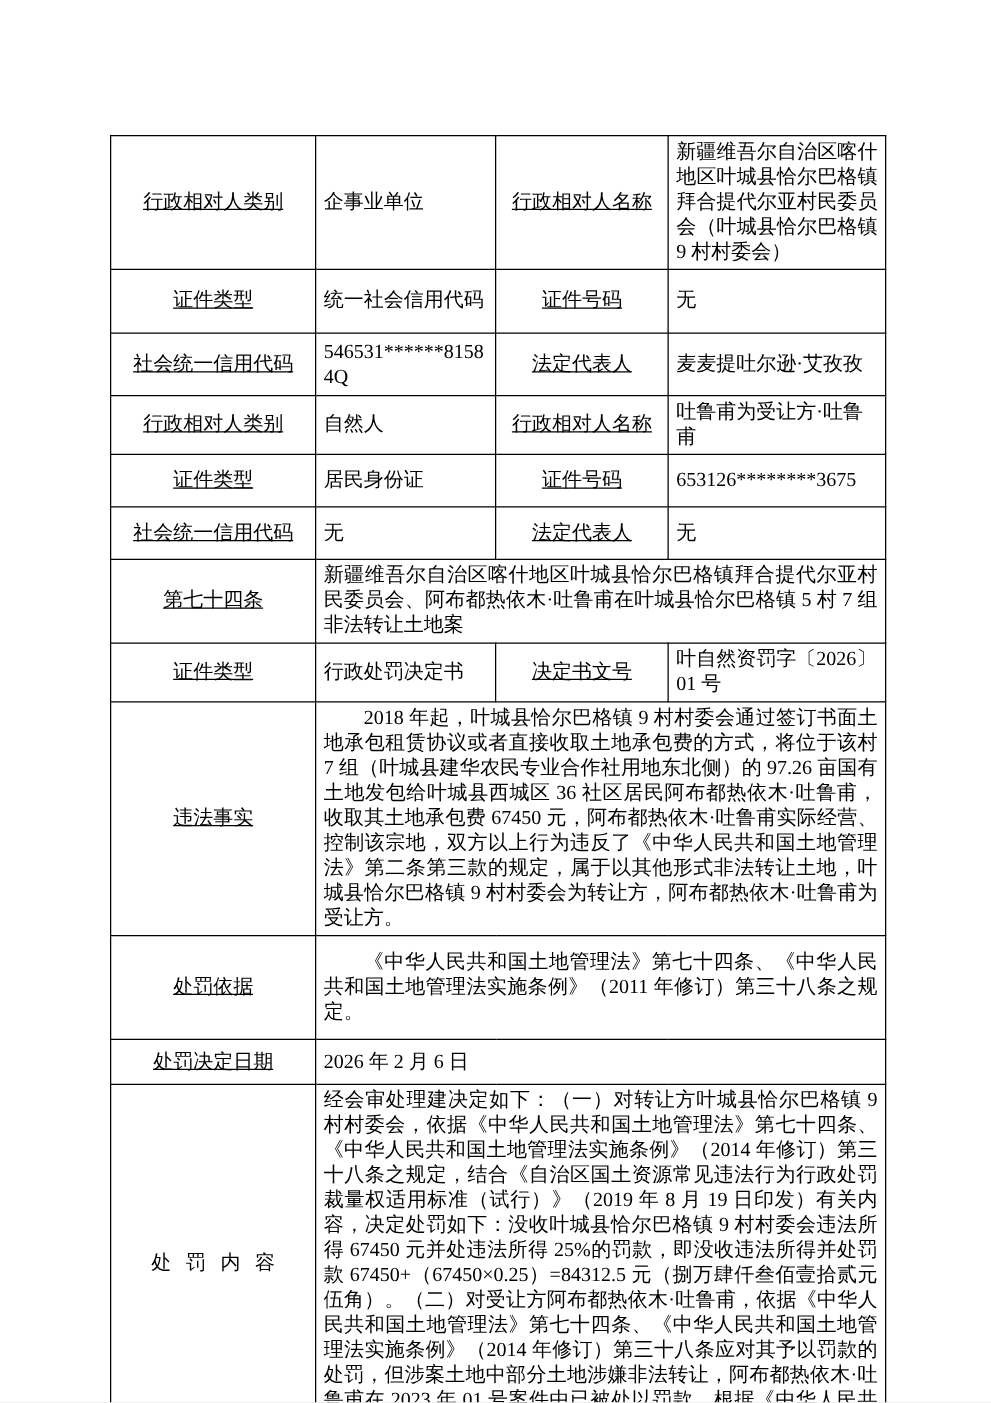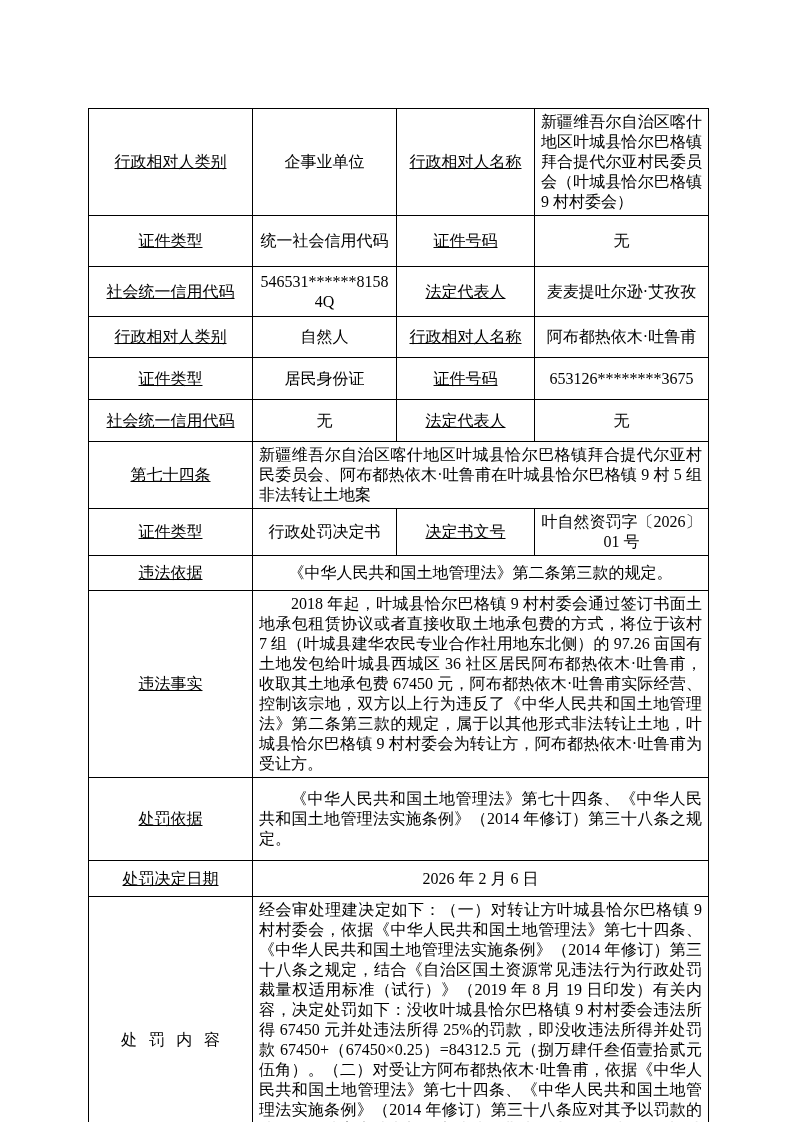--- a/index.html
+++ b/index.html
@@ -21,21 +21,21 @@
   }
   table.penalty td {
     border:1px solid #000000;
     font-size:16px;
     line-height:20px;
     vertical-align:middle;
     padding:3px 6px;
     word-break:break-all;
   }
   td.lbl  { text-align:center; padding:3px 4px;text-decoration:underline; }
-  td.ctr  { text-align:center; }
+  td.ctr  { }
   td.name { text-align:justify; padding:3px 5px; }
   td.para { text-align:justify; padding:4px 8px; }
   td.para.indent { text-indent:2em; }
   .spread {
     display:inline-block;
     width:6.2em;
     text-align:justify;
     text-align-last:justify;
   }
   tr.r1  td { height:84px; }
@@ -79,55 +79,51 @@
       <tr class="r3">
         <td class="lbl">社会统一信用代码</td>
         <td class="ctr">546531******81584Q</td>
         <td class="lbl">法定代表人</td>
         <td class="ctr">麦麦提吐尔逊·艾孜孜</td>
       </tr>
       <tr class="r4">
         <td class="lbl">行政相对人类别</td>
         <td class="ctr">自然人</td>
         <td class="lbl">行政相对人名称</td>
-        <td class="ctr">阿布都热依木·吐鲁甫</td>
+        <td class="ctr">吐鲁甫为受让方·吐鲁甫</td>
       </tr>
       <tr class="r5">
         <td class="lbl">证件类型</td>
         <td class="ctr">居民身份证</td>
         <td class="lbl">证件号码</td>
         <td class="ctr">653126********3675</td>
       </tr>
       <tr class="r6">
         <td class="lbl">社会统一信用代码</td>
         <td class="ctr">无</td>
         <td class="lbl">法定代表人</td>
         <td class="ctr">无</td>
       </tr>
       <tr class="r7">
         <td class="lbl">第七十四条</td>
-        <td class="para" colspan="3">新疆维吾尔自治区喀什地区叶城县恰尔巴格镇拜合提代尔亚村民委员会、阿布都热依木·吐鲁甫在叶城县恰尔巴格镇 9 村 5 组非法转让土地案</td>
+        <td class="para" colspan="3">新疆维吾尔自治区喀什地区叶城县恰尔巴格镇拜合提代尔亚村民委员会、阿布都热依木·吐鲁甫在叶城县恰尔巴格镇 5 村 7 组非法转让土地案</td>
       </tr>
       <tr class="r8">
         <td class="lbl">证件类型</td>
         <td class="ctr">行政处罚决定书</td>
         <td class="lbl">决定书文号</td>
         <td class="ctr">叶自然资罚字〔2026〕01 号</td>
       </tr>
-      <tr class="r9">
-        <td class="lbl">违法依据</td>
-        <td class="ctr" colspan="3">《中华人民共和国土地管理法》第二条第三款的规定。</td>
-      </tr>
       <tr class="r10">
         <td class="lbl">违法事实</td>
         <td class="para indent" colspan="3">2018 年起，叶城县恰尔巴格镇 9 村村委会通过签订书面土地承包租赁协议或者直接收取土地承包费的方式，将位于该村 7 组（叶城县建华农民专业合作社用地东北侧）的 97.26 亩国有土地发包给叶城县西城区 36 社区居民阿布都热依木·吐鲁甫，收取其土地承包费 67450 元，阿布都热依木·吐鲁甫实际经营、控制该宗地，双方以上行为违反了《中华人民共和国土地管理法》第二条第三款的规定，属于以其他形式非法转让土地，叶城县恰尔巴格镇 9 村村委会为转让方，阿布都热依木·吐鲁甫为受让方。</td>
       </tr>
       <tr class="r11">
         <td class="lbl">处罚依据</td>
-        <td class="para indent" colspan="3">《中华人民共和国土地管理法》第七十四条、《中华人民共和国土地管理法实施条例》（2014 年修订）第三十八条之规定。</td>
+        <td class="para indent" colspan="3">《中华人民共和国土地管理法》第七十四条、《中华人民共和国土地管理法实施条例》（2011 年修订）第三十八条之规定。</td>
       </tr>
       <tr class="r12">
         <td class="lbl">处罚决定日期</td>
         <td class="ctr" colspan="3">2026 年 2 月 6 日</td>
       </tr>
       <tr class="r13">
         <td class="lbl">
           <span class="spread">处罚内容</span>
         </td>
         <td class="para" colspan="3">经会审处理建决定如下：（一）对转让方叶城县恰尔巴格镇 9 村村委会，依据《中华人民共和国土地管理法》第七十四条、《中华人民共和国土地管理法实施条例》（2014 年修订）第三十八条之规定，结合《自治区国土资源常见违法行为行政处罚裁量权适用标准（试行）》（2019 年 8 月 19 日印发）有关内容，决定处罚如下：没收叶城县恰尔巴格镇 9 村村委会违法所得 67450 元并处违法所得 25%的罚款，即没收违法所得并处罚款 67450+（67450×0.25）=84312.5 元（捌万肆仟叁佰壹拾贰元伍角）。（二）对受让方阿布都热依木·吐鲁甫，依据《中华人民共和国土地管理法》第七十四条、《中华人民共和国土地管理法实施条例》（2014 年修订）第三十八条应对其予以罚款的处罚，但涉案土地中部分土地涉嫌非法转让，阿布都热依木·吐鲁甫在 2023 年 01 号案件中已被处以罚款，根据《中华人民共和国行政处罚法》第二十九条的规定，不再予以罚款的处罚。</td>

